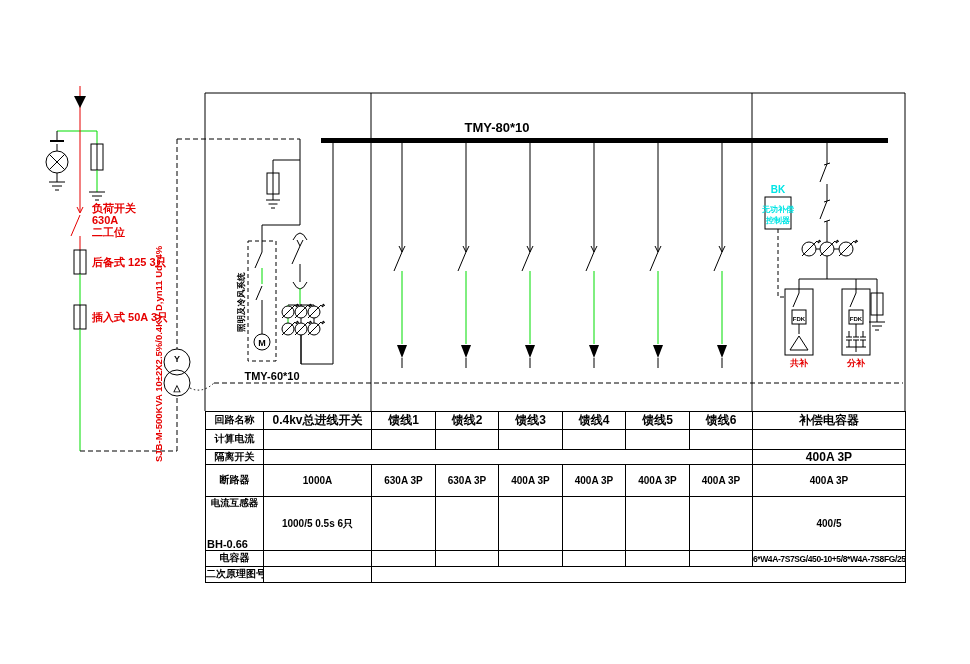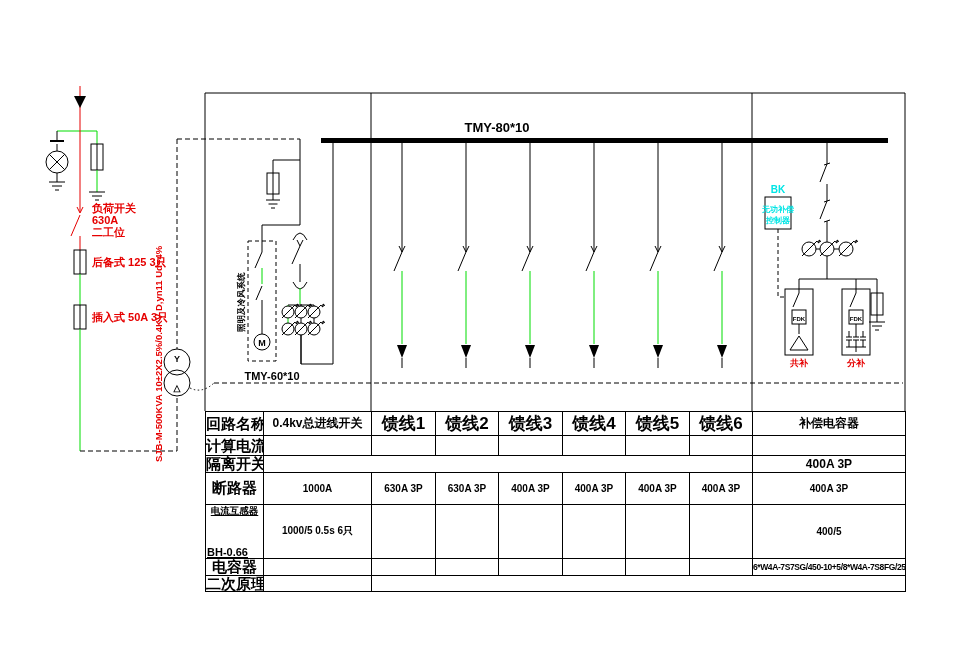--- a/index.html
+++ b/index.html
@@ -8,26 +8,26 @@
   .stage svg{position:absolute;left:0;top:0;}
   
   text{font-family:"Liberation Sans",sans-serif;font-weight:bold;fill:#000;}
   text.red{fill:#e60000;}
   text.cyan{fill:#00e5e5;}
   
   table.spec{position:absolute;left:205px;top:411px;border-collapse:collapse;table-layout:fixed;
              width:700px;}
   table.spec td,table.spec th{border:1px solid #000;padding:0;margin:0;text-align:center;
              vertical-align:middle;font-weight:bold;color:#000;overflow:hidden;white-space:nowrap;}
-  .rh{font-size:15px;line-height:1.05;}
-  .cname{font-size:17px;}
+  .rh{font-size:10px;line-height:1.05;}
+  .cname{font-size:12px;}
   .cname-big{font-size:12px;}
   .val{font-size:10px;}
   .val-s{font-size:12px;}
-  .ct-cell{font-size:9.5px;text-align:right;padding-right:2px;text-decoration:underline;}
+  .ct-cell{font-size:9.5px;text-align:right;padding-right:2px;}
   .ct-sub{display:block;text-align:left;font-size:11px;padding-left:1px;margin-top:28px;}
   .capmodel{font-size:8.5px;letter-spacing:-0.4px;}
 </style>
 </head>
 <body>
 
 <div class="stage">
 
 <svg width="970" height="664" viewBox="0 0 970 664">
 

